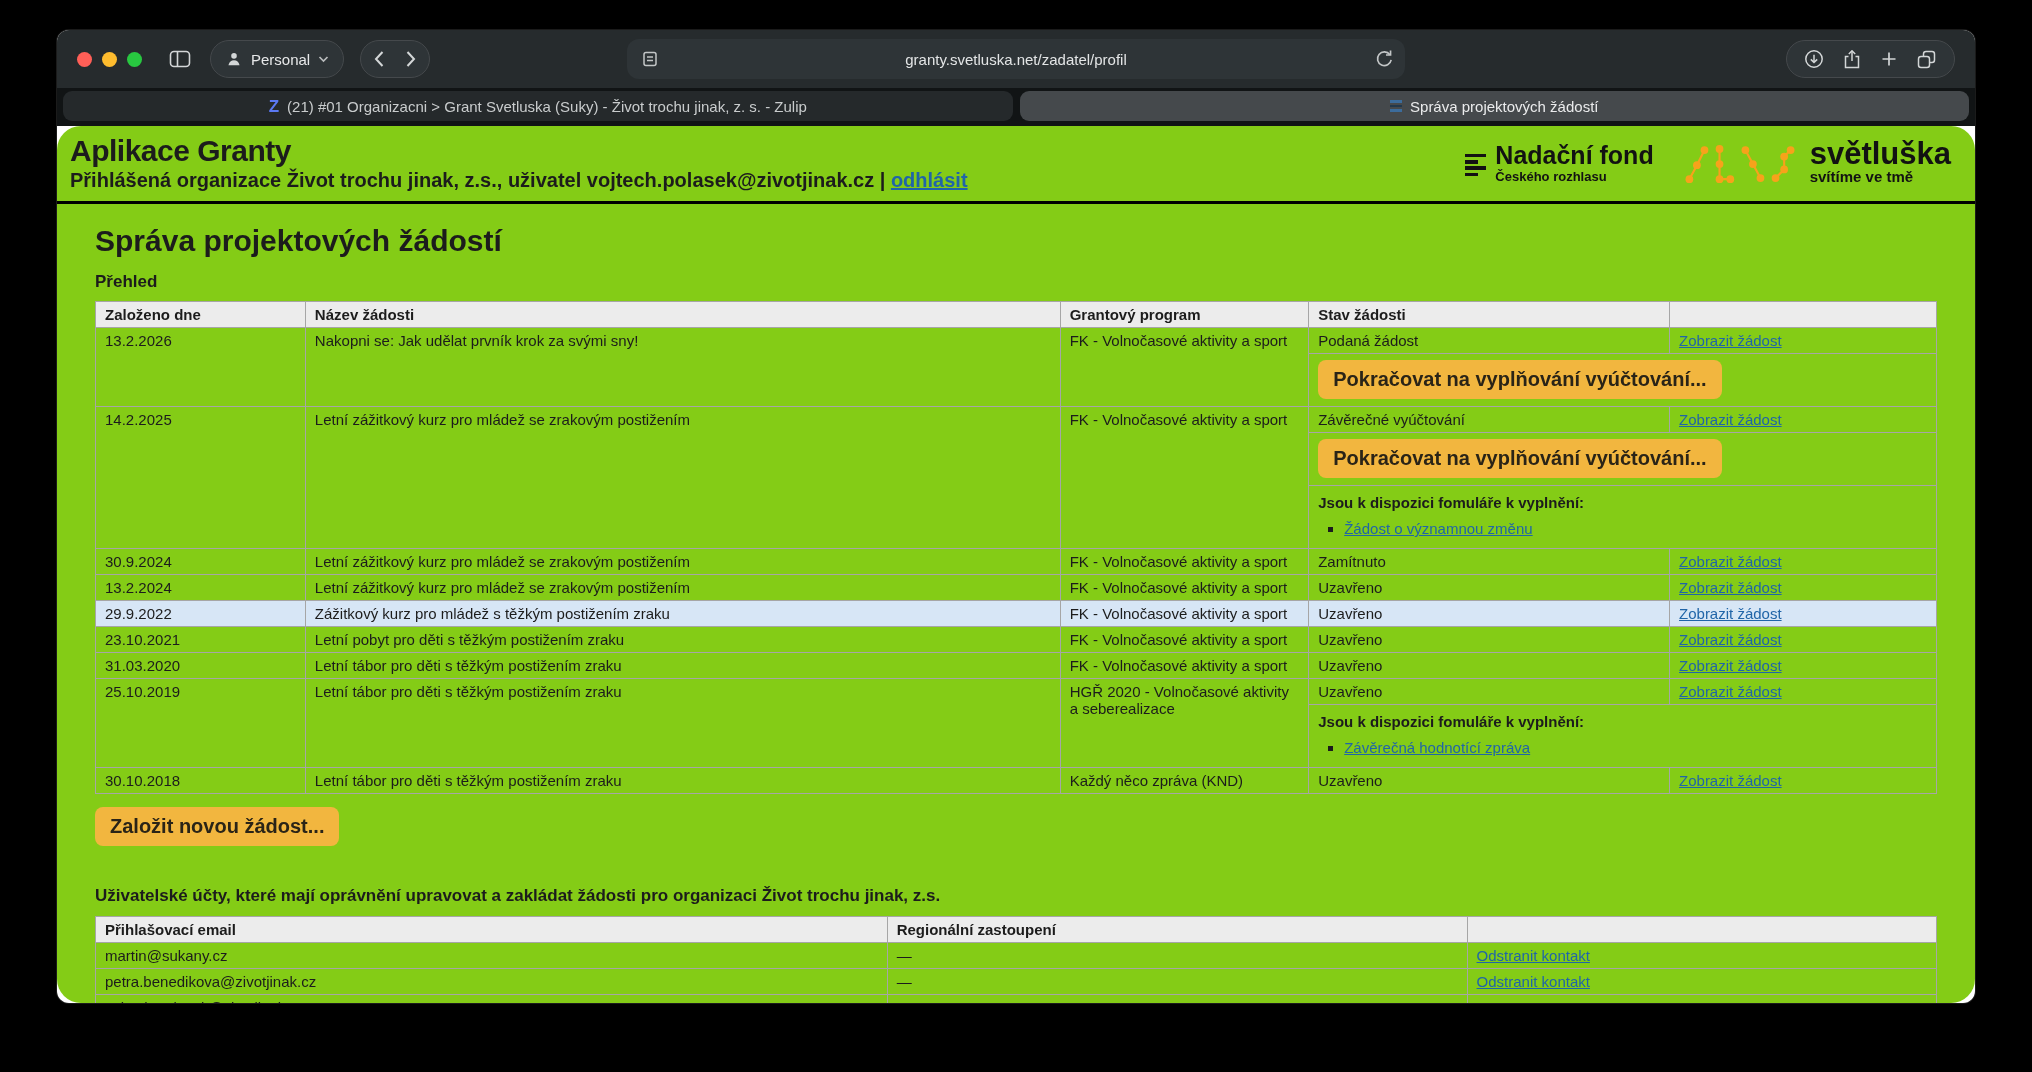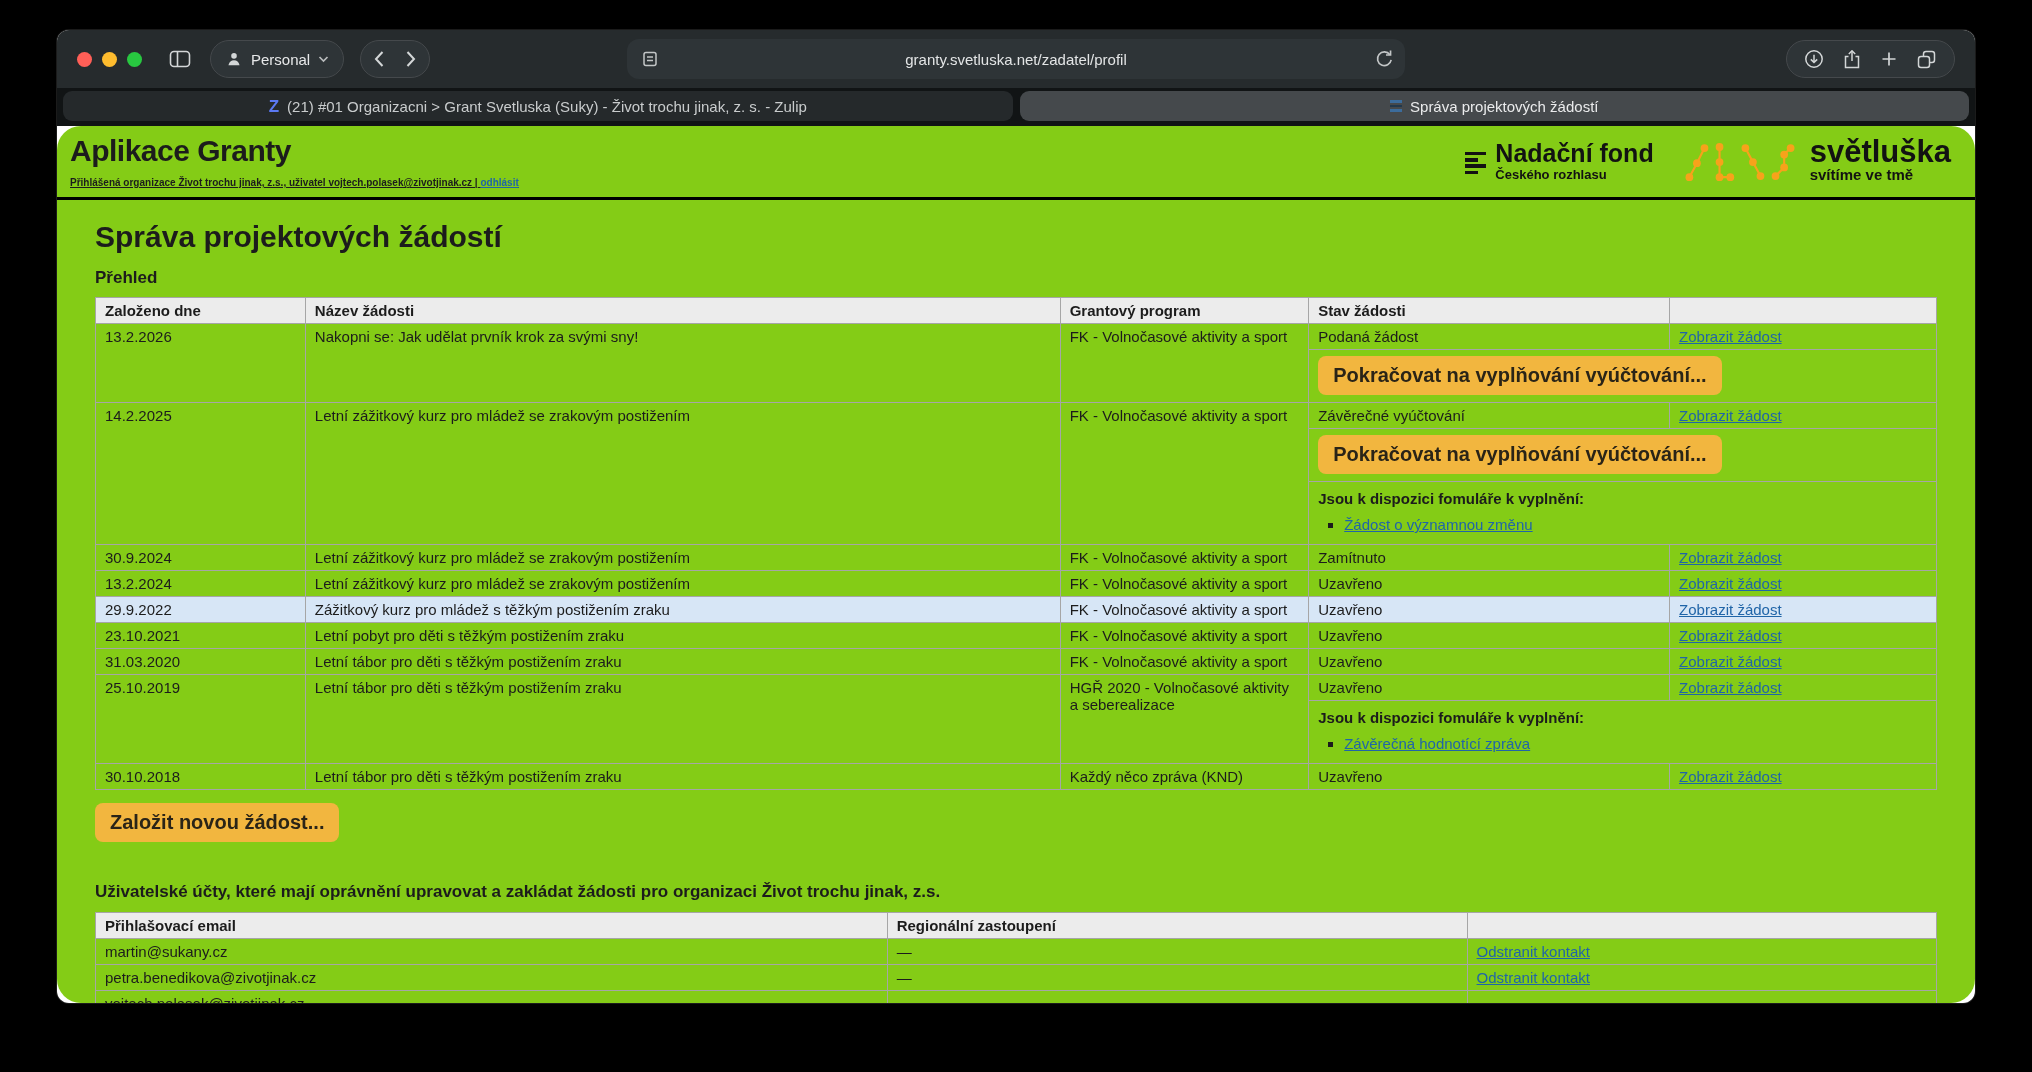--- a/index.html
+++ b/index.html
@@ -41,21 +41,21 @@
   .tab.active{background:#45494c;color:#eaebec;}
   .zulip-z{color:#5b79f3;font-weight:800;font-size:17px;line-height:1;}
   .favicon-bars{display:flex;flex-direction:column;gap:2px;}
   .favicon-bars i{display:block;width:12px;height:2.6px;background:#3c6c9c;}
   .favicon-bars i:nth-child(2){background:#22384c;}
 
   
   .page{flex:1;background:#84cc16;display:flex;flex-direction:column;overflow:hidden;color:#1c1c1c;border-radius:24px;}
   .page-header{display:flex;justify-content:space-between;align-items:center;padding:8px 18px 9px 13px;border-bottom:3px solid #000;}
   .app-title{font-size:30px;font-weight:700;letter-spacing:-0.5px;line-height:1.1;}
-  .login-line{font-size:10px;font-weight:700;margin-top:10px;text-decoration:underline;}
+  .login-line{font-size:20px;font-weight:700;margin-top:2px;}
   .login-line a{color:var(--link-blue);text-decoration:underline;cursor:pointer;}
   .ph-logos{display:flex;align-items:center;gap:30px;padding-right:6px;}
   .nf-logo{display:flex;align-items:center;gap:9px;}
   .nf-bars{display:flex;flex-direction:column;gap:2.5px;padding-top:4px;}
   .nf-bars i{display:block;height:3.8px;background:#121212;}
   .nf-bars i:nth-child(1){width:21px;} .nf-bars i:nth-child(2){width:13px;}
   .nf-bars i:nth-child(3){width:21px;} .nf-bars i:nth-child(4){width:13px;}
   .nf-l1{font-size:25px;font-weight:800;line-height:1.05;color:#121212;}
   .nf-l2{font-size:13px;font-weight:700;color:#121212;}
   .sv-logo{display:flex;align-items:flex-start;gap:14px;}

